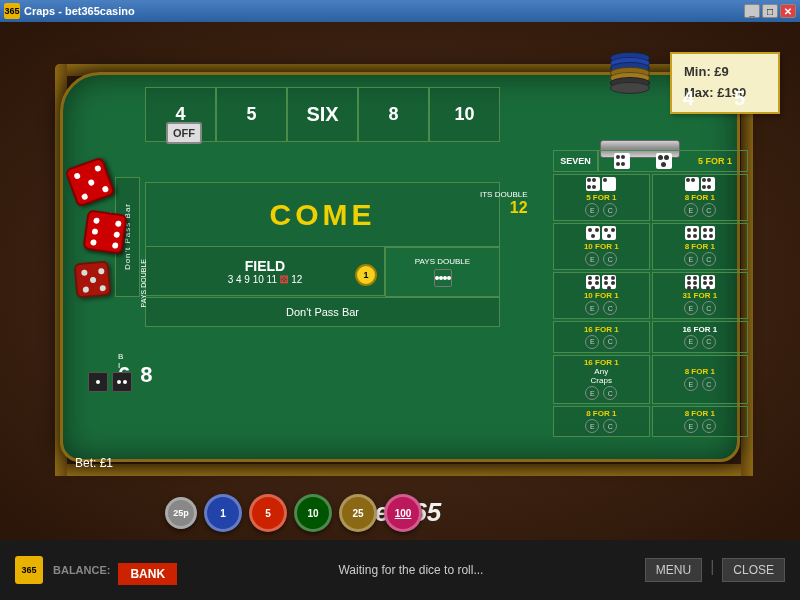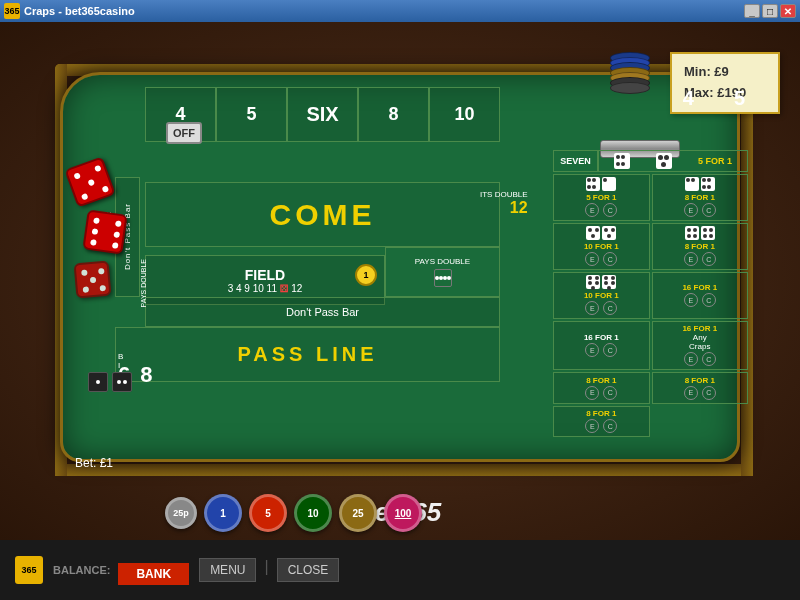--- a/index.html
+++ b/index.html
@@ -413,38 +413,35 @@
 
   <div style="position:absolute; top:160px; left:145px; width:355px; height:65px; border:1px solid #4a8a4a; display:flex; align-items:center; justify-content:center; z-index:5; background:rgba(0,0,0,0.05); cursor:pointer;">
     <span style="font-size:30px; font-weight:bold; color:#f0d000; letter-spacing:4px;">COME</span>
   </div>
 
   <div style="position:absolute; top:168px; left:480px; font-size:8px; color:#fff; z-index:6; text-align:right;">
     <div>ITS DOUBLE</div>
     <div style="font-size:16px; font-weight:bold; color:#f0d000;">12</div>
   </div>
 
-  <div style="position:absolute; top:233px; left:145px; width:240px; height:50px; border:1px solid #4a8a4a; display:flex; flex-direction:column; align-items:center; justify-content:center; z-index:5; background:rgba(0,0,0,0.1); cursor:pointer;">
+  <div style="position:absolute; top:224px; left:145px; width:240px; height:50px; border:1px solid #4a8a4a; display:flex; flex-direction:column; align-items:center; justify-content:center; z-index:5; background:rgba(0,0,0,0.1); cursor:pointer;">
     <span style="font-size:14px; font-weight:bold; color:#fff;">FIELD</span>
     <span style="font-size:10px; color:#fff;">3  4  9  10  11 <span style="color:#f04040; font-weight:bold;">⚄</span> 12</span>
   </div>
 
   <div style="position:absolute; top:237px; left:140px; font-size:7px; color:#fff; writing-mode:vertical-rl; transform:rotate(180deg); z-index:6;">
     PAYS DOUBLE
   </div>
 
   <div style="position:absolute; top:242px; left:355px; width:22px; height:22px; background:#f5d020; border-radius:50%; border:2px solid #a08000; display:flex; align-items:center; justify-content:center; font-size:9px; font-weight:bold; color:#000; z-index:7;">1</div>
 
   <div style="position:absolute; top:275px; left:145px; width:355px; height:30px; border:1px solid #4a8a4a; display:flex; align-items:center; justify-content:center; z-index:5; background:rgba(0,0,0,0.1); cursor:pointer;">
     <span style="font-size:11px; color:#fff;">Don't Pass Bar</span>
   </div>
 
-  <div style="position:absolute; top:305px; left:115px; width:385px; height:55px; border:1px solid #4a8a4a; display:flex; align-items:center; justify-content:center; z-index:5; background:rgba(0,0,0,0.05); cursor:pointer;">
-    <span style="font-size:20px; font-weight:bold; color:#f0d000; letter-spacing:4px;">PASS LINE</span>
-  </div>
 
   <div style="position:absolute; top:340px; left:118px; display:flex; gap:10px; z-index:6;">
     <span style="font-size:22px; font-weight:bold; color:#fff;">6</span>
     <span style="font-size:22px; font-weight:bold; color:#fff;">8</span>
   </div>
 
   <div style="position:absolute; top:330px; left:118px; font-size:8px; color:#fff; z-index:6;">
     B<br>I<br>G
   </div>
 
@@ -596,20 +593,44 @@
             <div style="width:4px; height:4px; background:#333; border-radius:50%;"></div>
           </div>
         </div>
         <div style="font-size:8px; color:#f0d000; font-weight:bold;">10 FOR 1</div>
         <div style="display:flex; gap:2px;">
           <span class="ec-circle">E</span>
           <span class="ec-circle">C</span>
         </div>
       </div>
 
+      <div style="border:1px solid #4a8a4a; min-height:32px; display:flex; flex-direction:column; align-items:center; justify-content:center; background:rgba(0,0,0,0.1); cursor:pointer; padding:2px;">
+        <div style="display:flex; gap:2px; margin-bottom:2px;">
+          <div style="width:14px; height:14px; background:#fff; border-radius:2px; display:flex; flex-wrap:wrap; padding:1px; gap:1px; align-items:center; justify-content:space-around;">
+            <div style="width:4px; height:4px; background:#333; border-radius:50%;"></div>
+            <div style="width:4px; height:4px; background:#333; border-radius:50%;"></div>
+            <div style="width:4px; height:4px; background:#333; border-radius:50%;"></div>
+            <div style="width:4px; height:4px; background:#333; border-radius:50%;"></div>
+            <div style="width:4px; height:4px; background:#333; border-radius:50%;"></div>
+            <div style="width:4px; height:4px; background:#333; border-radius:50%;"></div>
+          </div>
+          <div style="width:14px; height:14px; background:#fff; border-radius:2px; display:flex; flex-wrap:wrap; padding:1px; gap:1px; align-items:center; justify-content:space-around;">
+            <div style="width:4px; height:4px; background:#333; border-radius:50%;"></div>
+            <div style="width:4px; height:4px; background:#333; border-radius:50%;"></div>
+            <div style="width:4px; height:4px; background:#333; border-radius:50%;"></div>
+            <div style="width:4px; height:4px; background:#333; border-radius:50%;"></div>
+            <div style="width:4px; height:4px; background:#333; border-radius:50%;"></div>
+          </div>
+        </div>
+        <div style="font-size:8px; color:#f0d000; font-weight:bold;">31 FOR 1</div>
+        <div style="display:flex; gap:2px;">
+          <span class="ec-circle">E</span>
+          <span class="ec-circle">C</span>
+        </div>
+      </div>
 
       <div style="border:1px solid #4a8a4a; min-height:32px; display:flex; flex-direction:column; align-items:center; justify-content:center; background:rgba(0,0,0,0.1); cursor:pointer; padding:2px;">
         <div style="font-size:8px; color:#f0d000; font-weight:bold;">16 FOR 1</div>
         <div style="display:flex; gap:2px;">
           <span class="ec-circle">E</span>
           <span class="ec-circle">C</span>
         </div>
       </div>
 
       <div style="border:1px solid #4a8a4a; min-height:32px; display:flex; flex-direction:column; align-items:center; justify-content:center; background:rgba(0,0,0,0.1); cursor:pointer; padding:2px;">
@@ -670,23 +691,24 @@
     <div class="chip chip-25">25</div>
     <div class="chip chip-100">100</div>
   </div>
 
   <div id="bottom-bar">
 
     <div style="width:28px; height:28px; background:#e8b200; border-radius:3px; display:flex; align-items:center; justify-content:center; font-size:9px; font-weight:bold; color:#000; flex-shrink:0;">365</div>
 
     <div id="balance-section">
       <span id="balance-label" style="color:#888; font-size:11px; font-weight:bold;">BALANCE:</span>
-      <button id="bank-button" style="background:#cc2200; color:#fff; padding:4px 18px; font-size:12px; font-weight:bold; border:none; cursor:pointer;margin-top:8px;">BANK</button>
-    </div>
-
+      <button id="bank-button" style="background:#cc2200; color:#fff; padding:4px 12px; font-size:12px; font-weight:bold; border:none; cursor:pointer;margin-top:8px;">BANK</button>
+    </div>
+
+    <div id="status-text" style="color:#ccc; font-size:12px; flex:1; text-align:center;">Waiting for the dice to roll...</div>
 
     <div id="menu-close">
       <button class="bottom-btn" style="background:#3a3a3a; color:#ccc; border:1px solid #555; padding:4px 10px; font-size:12px; cursor:pointer;">MENU</button>
       <span style="color:#555;">|</span>
       <button class="bottom-btn" style="background:#3a3a3a; color:#ccc; border:1px solid #555; padding:4px 10px; font-size:12px; cursor:pointer;">CLOSE</button>
     </div>
   </div>
 
 </div>
 

